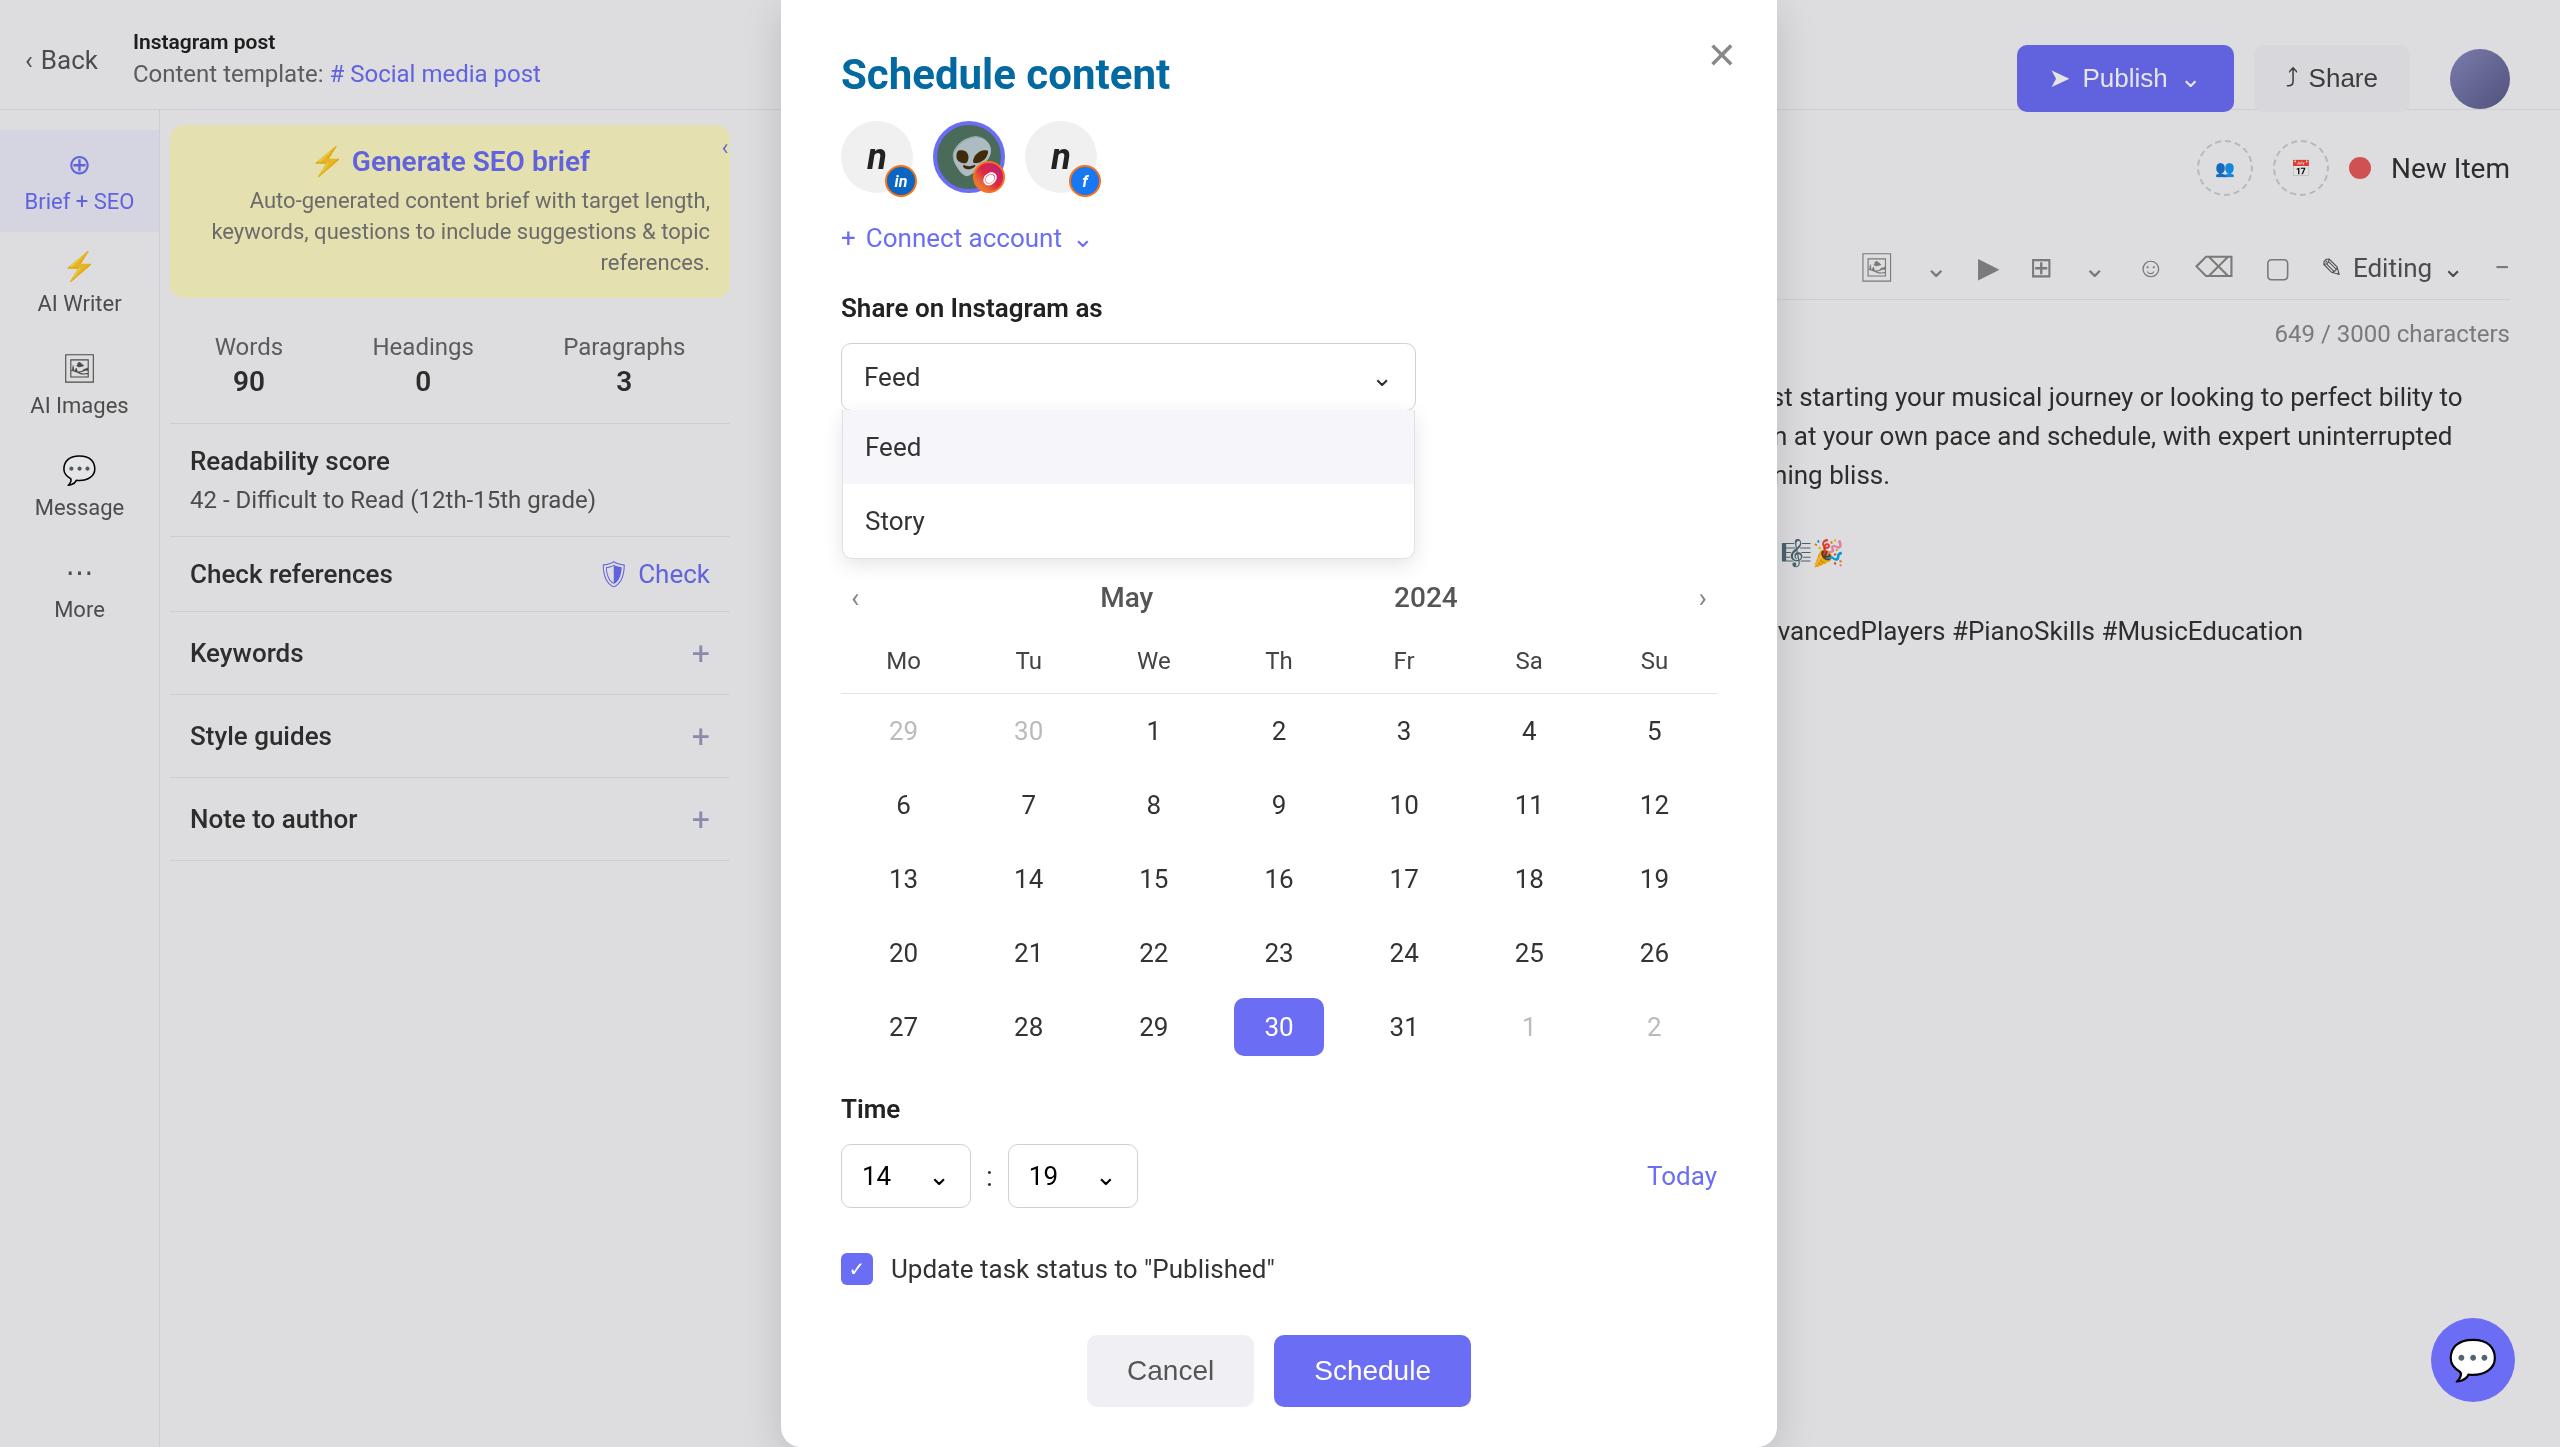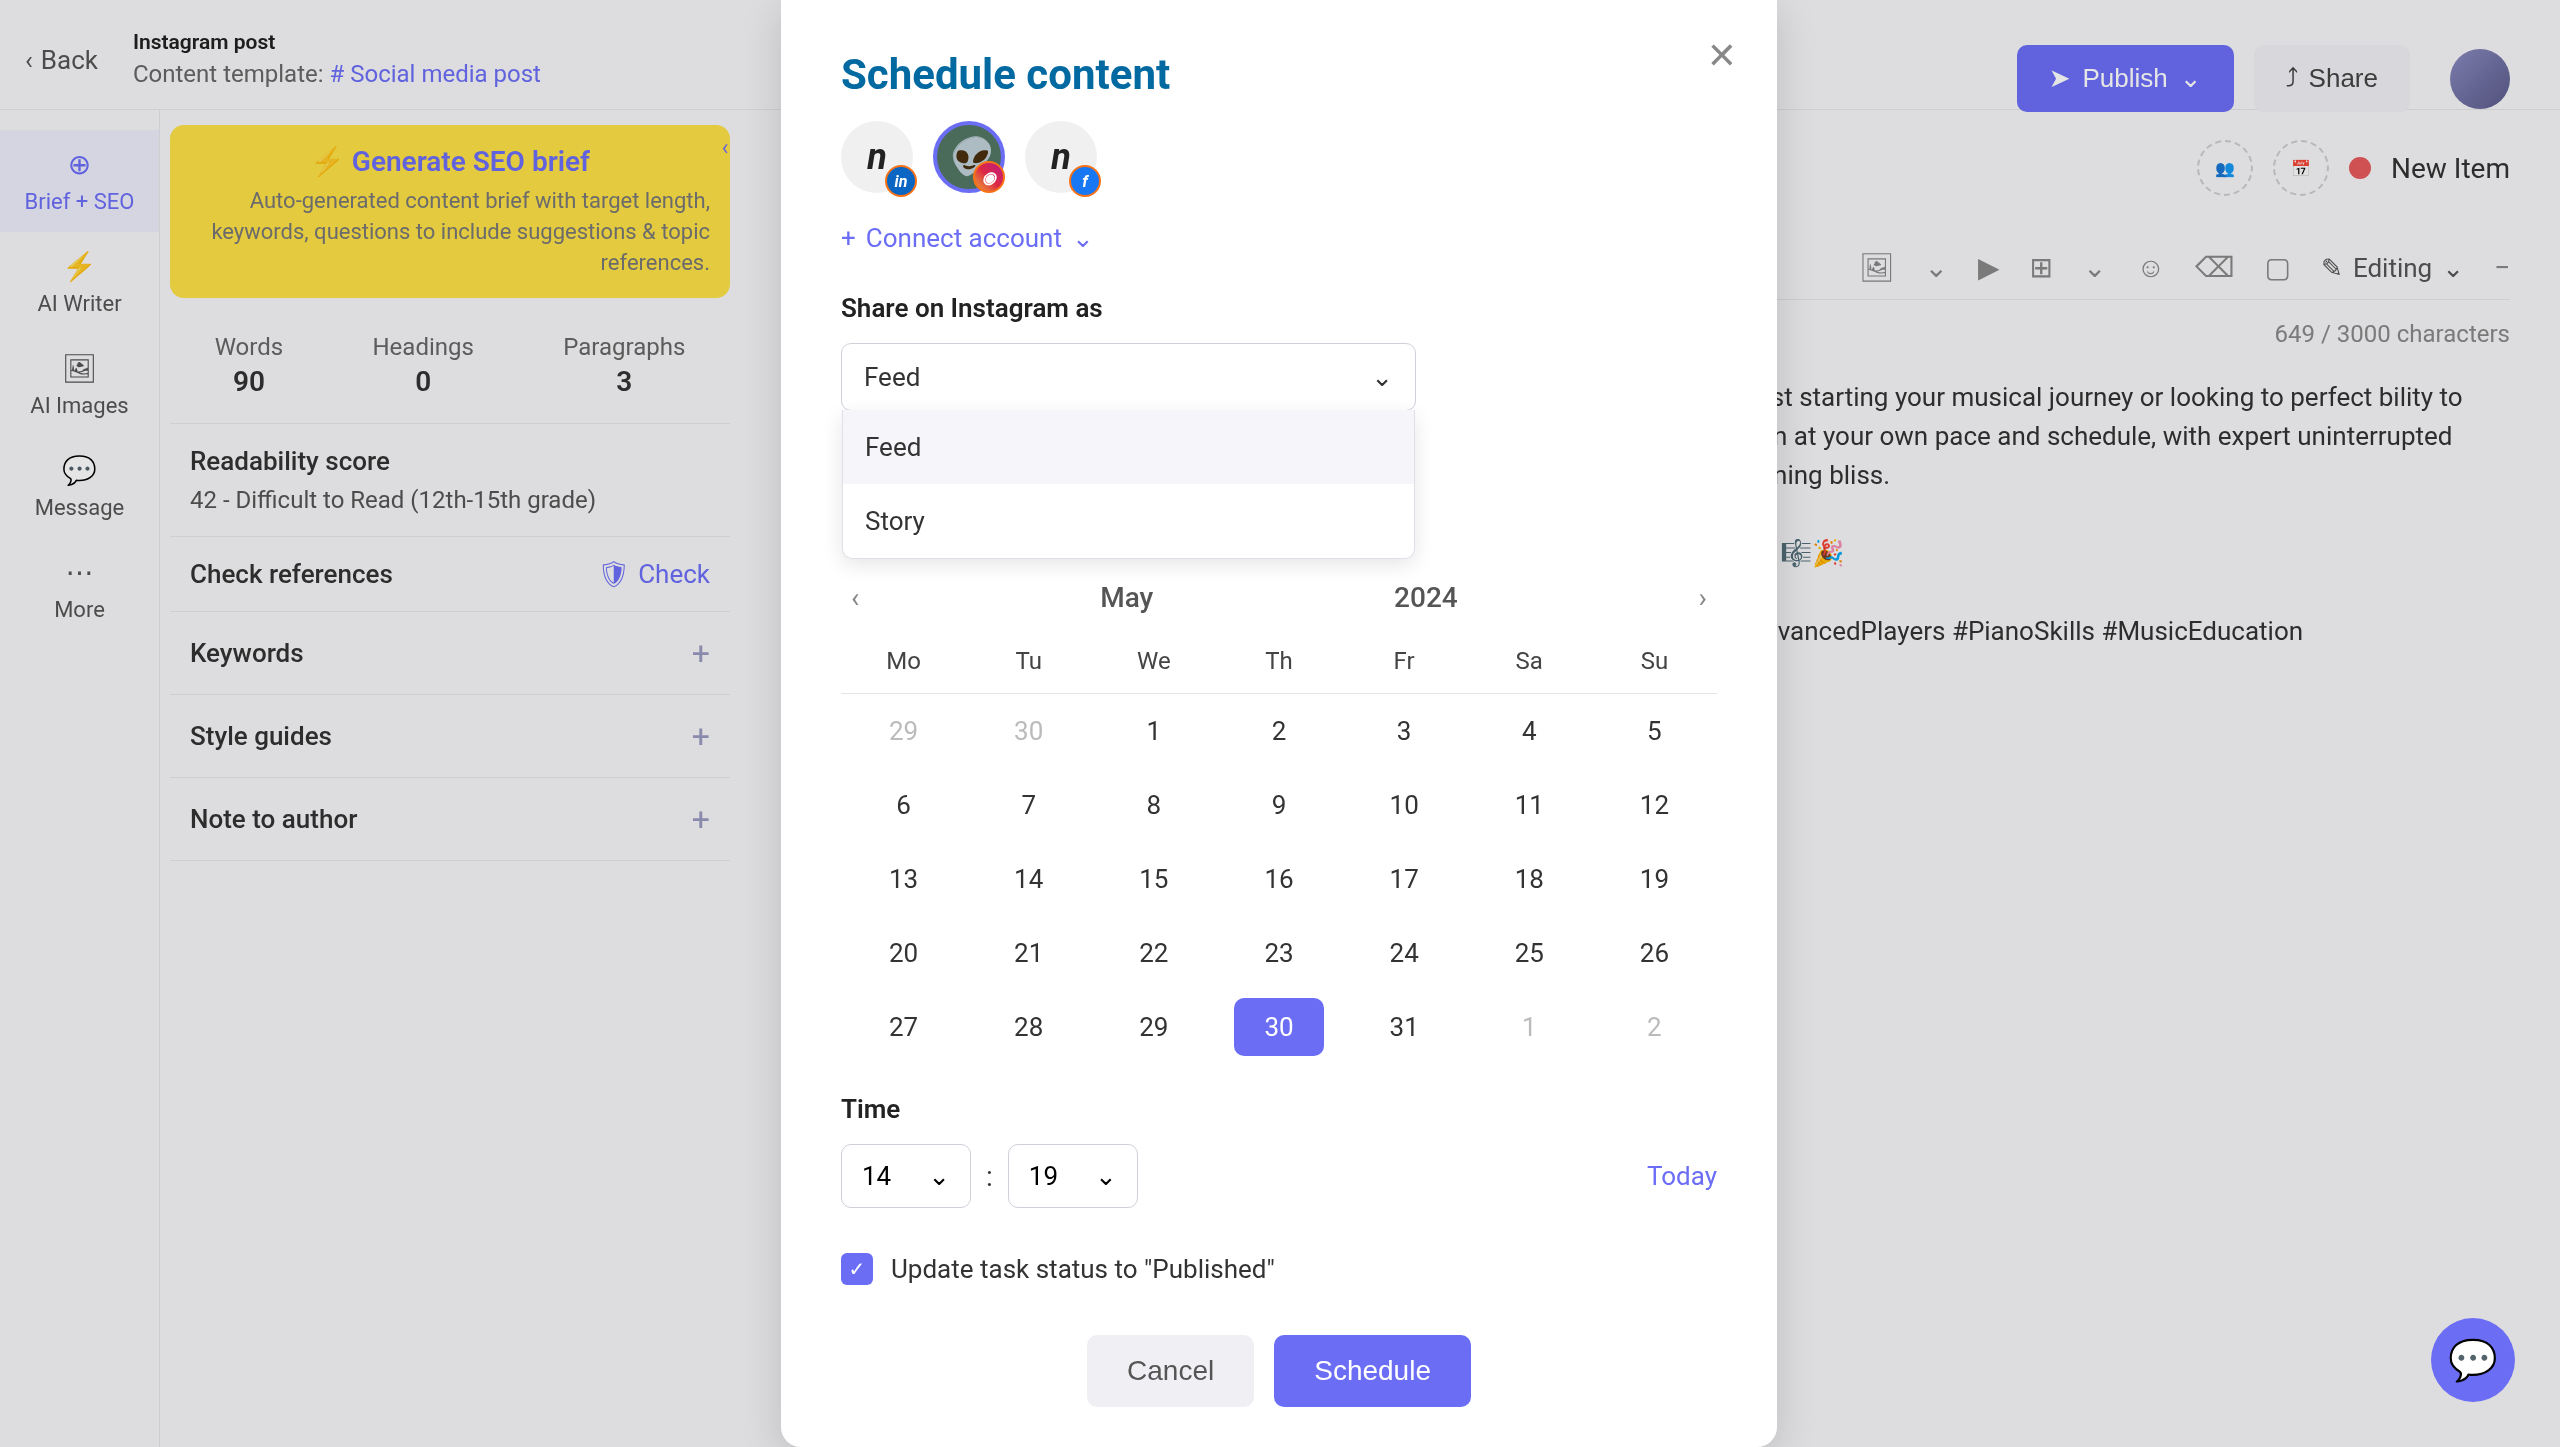--- a/index.html
+++ b/index.html
@@ -147,21 +147,21 @@
     
     .seo-panel {
       position: absolute;
       top: 125px;
       left: 160px;
       width: 580px;
       padding: 0 10px;
     }
     
     .generate-card {
-      background: #fde047;
+      background: #fef9c3;
       border-radius: 14px;
       padding: 20px;
       text-align: center;
       margin-bottom: 20px;
       position: relative;
     }
     
     .generate-title {
       color: #6b6ef5;
       font-size: 28px;

